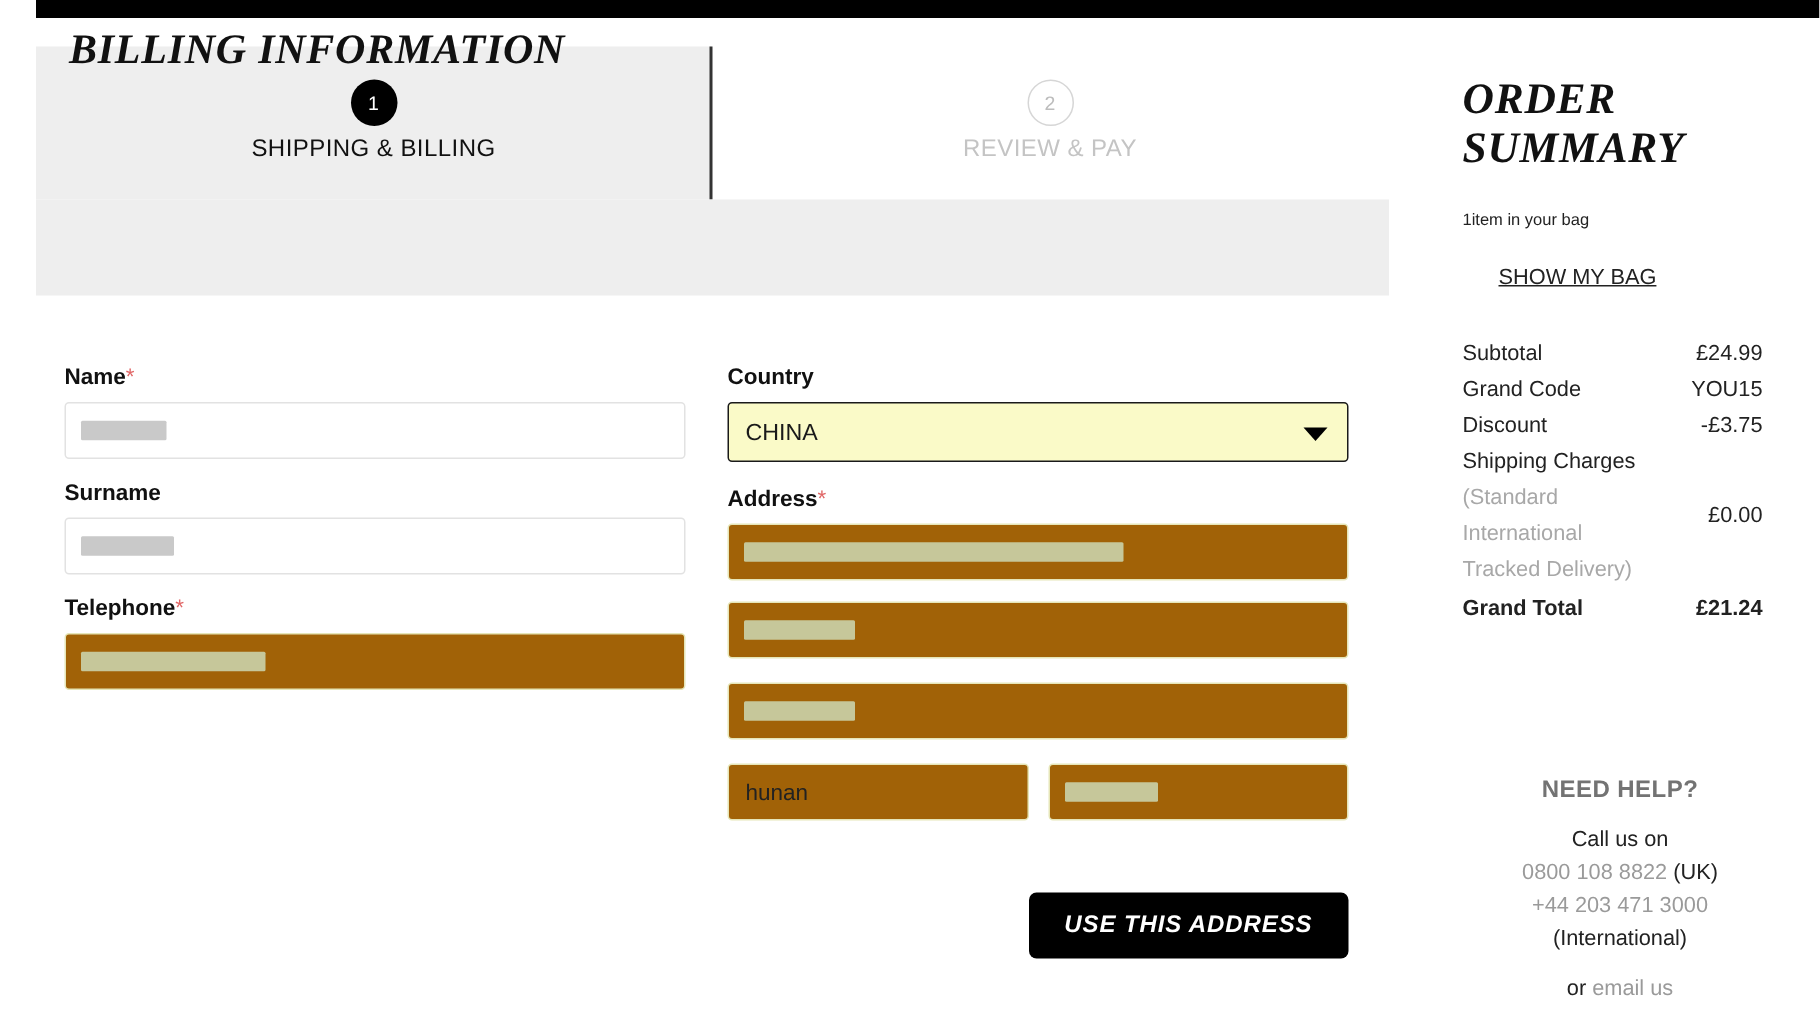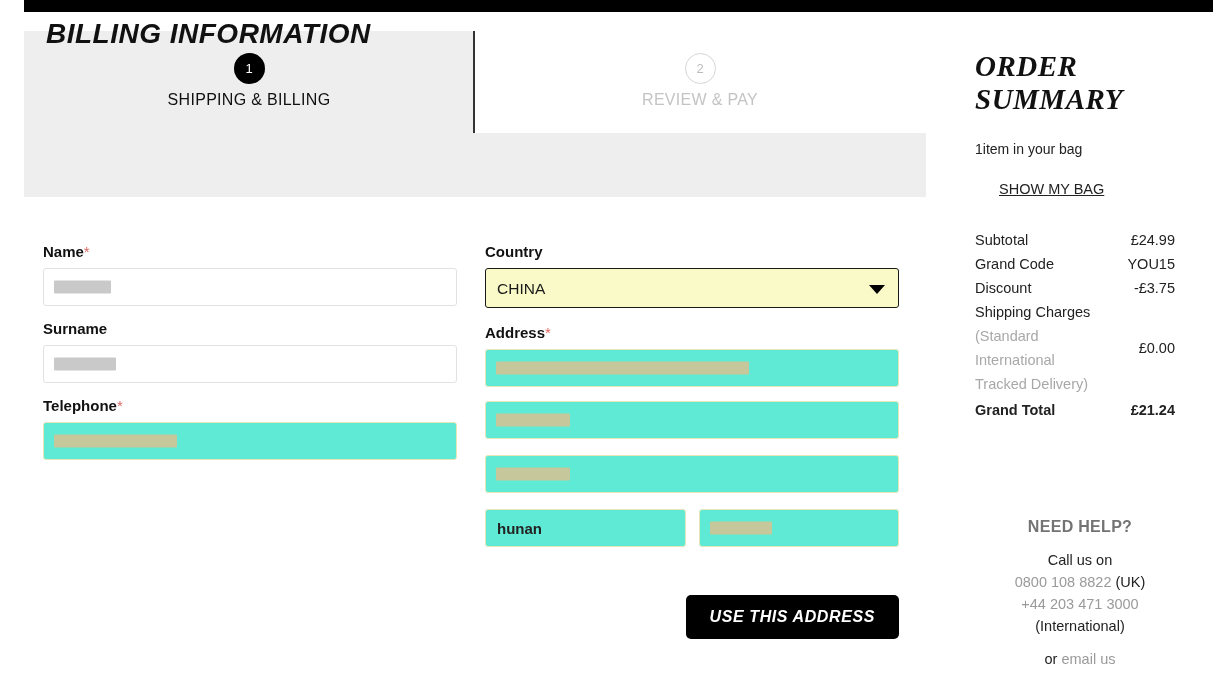--- a/index.html
+++ b/index.html
@@ -76,21 +76,21 @@
   
   .billing-band {
     position: absolute;
     left: 24px; top: 133px;
     width: 902px; height: 64px;
     background: #eeeeee;
   }
   .billing-title {
     position: absolute;
     left: 46px; top: 18px;
-    font-family: Liberation Sans, sans-serif;
+    font-family: Liberation Serif, serif;
     font-style: italic;
     font-weight: bold;
     font-size: 28px;
     letter-spacing: 0.5px;
     color: #111111;
     white-space: nowrap;
   }
 
   
   .form-col-left {
@@ -120,23 +120,22 @@
     border-radius: 3px;
     background: #ffffff;
     font-family: "Liberation Sans", sans-serif;
     font-size: 15px;
     color: #222222;
     padding: 0 11px;
     outline: none;
     display: block;
   }
   .inp.autofill {
-    background: #5eead4;
+    background: #a16207;
     border-color: #e6e6b8;
-    font-weight: bold;
   }
   .gap { height: 14px; }
   .gap-lg { height: 16px; }
 
   
   .fieldbox { position: relative; }
   .redact {
     position: absolute;
     top: 50%;
     transform: translateY(-50%);
@@ -209,21 +208,21 @@
     font-family: "Liberation Serif", serif;
     font-style: italic;
     font-weight: bold;
     font-size: 29px;
     line-height: 33px;
     color: #111111;
     letter-spacing: 0.5px;
   }
   .bag-count {
     margin-top: 25px;
-    font-size: 14px;
+    font-size: 11px;
     color: #222222;
   }
   .show-bag {
     display: inline-block;
     margin-top: 24px;
     font-size: 14.5px;
     color: #222222;
     text-decoration: underline;
     cursor: pointer;
     margin-left: 24px;

